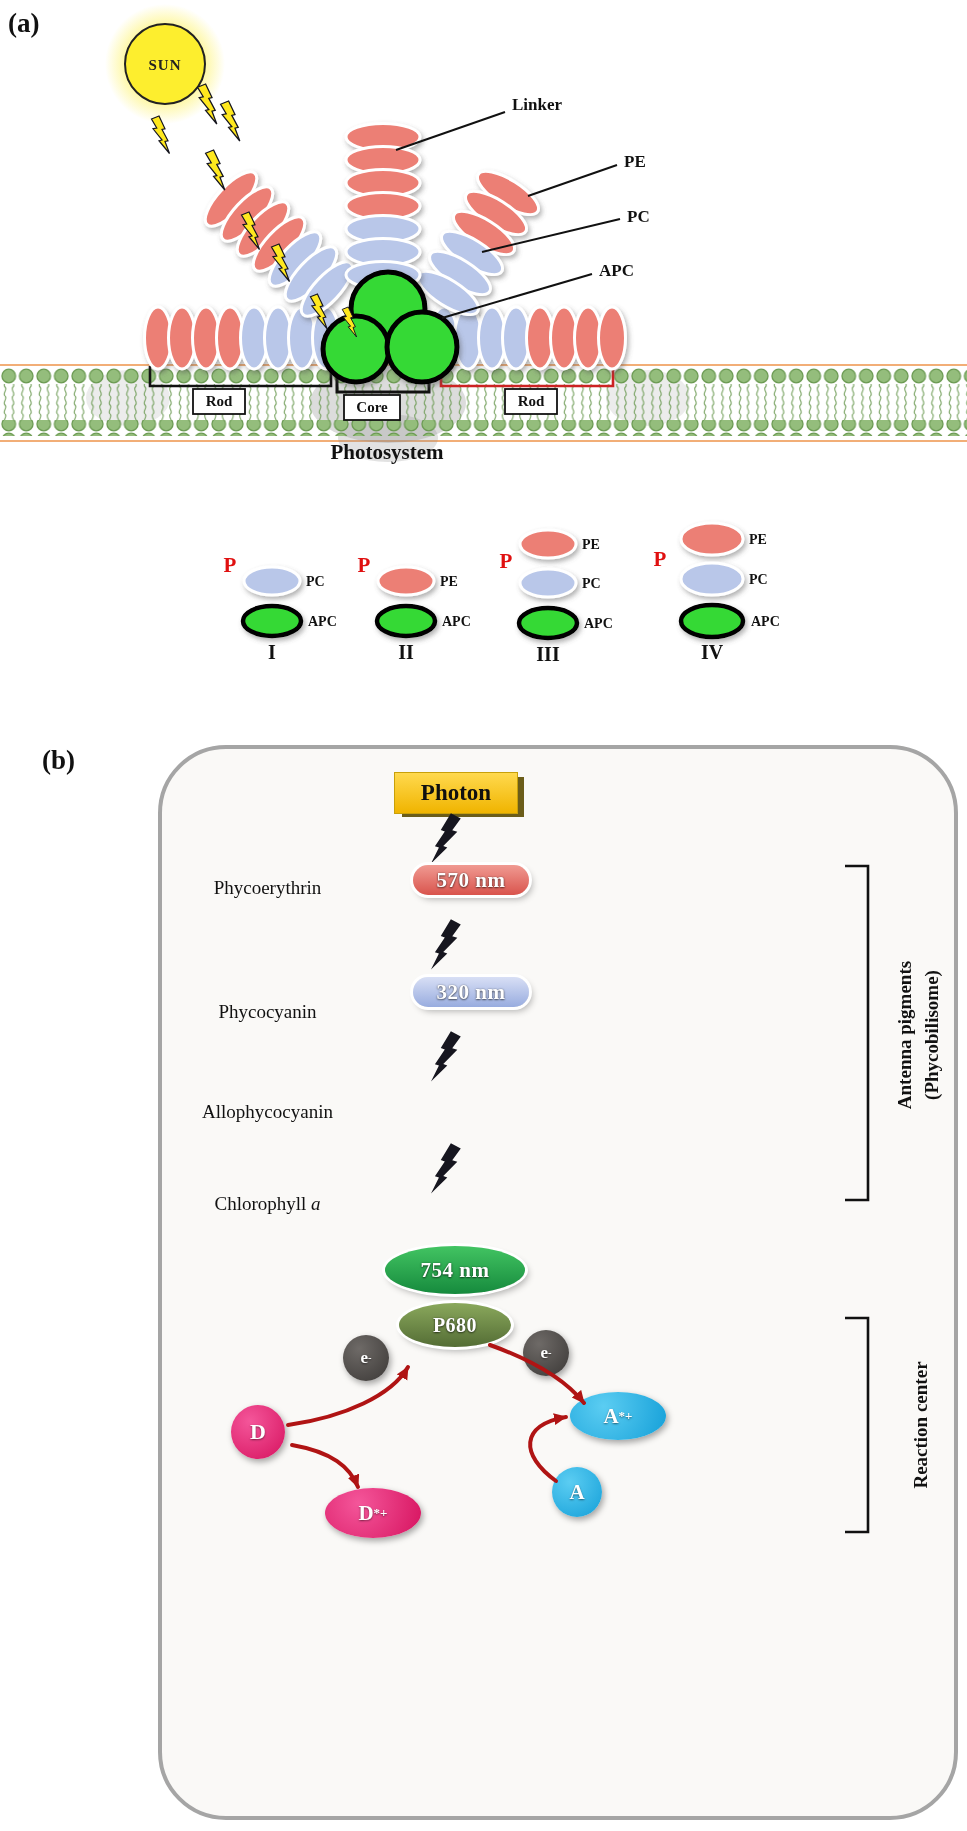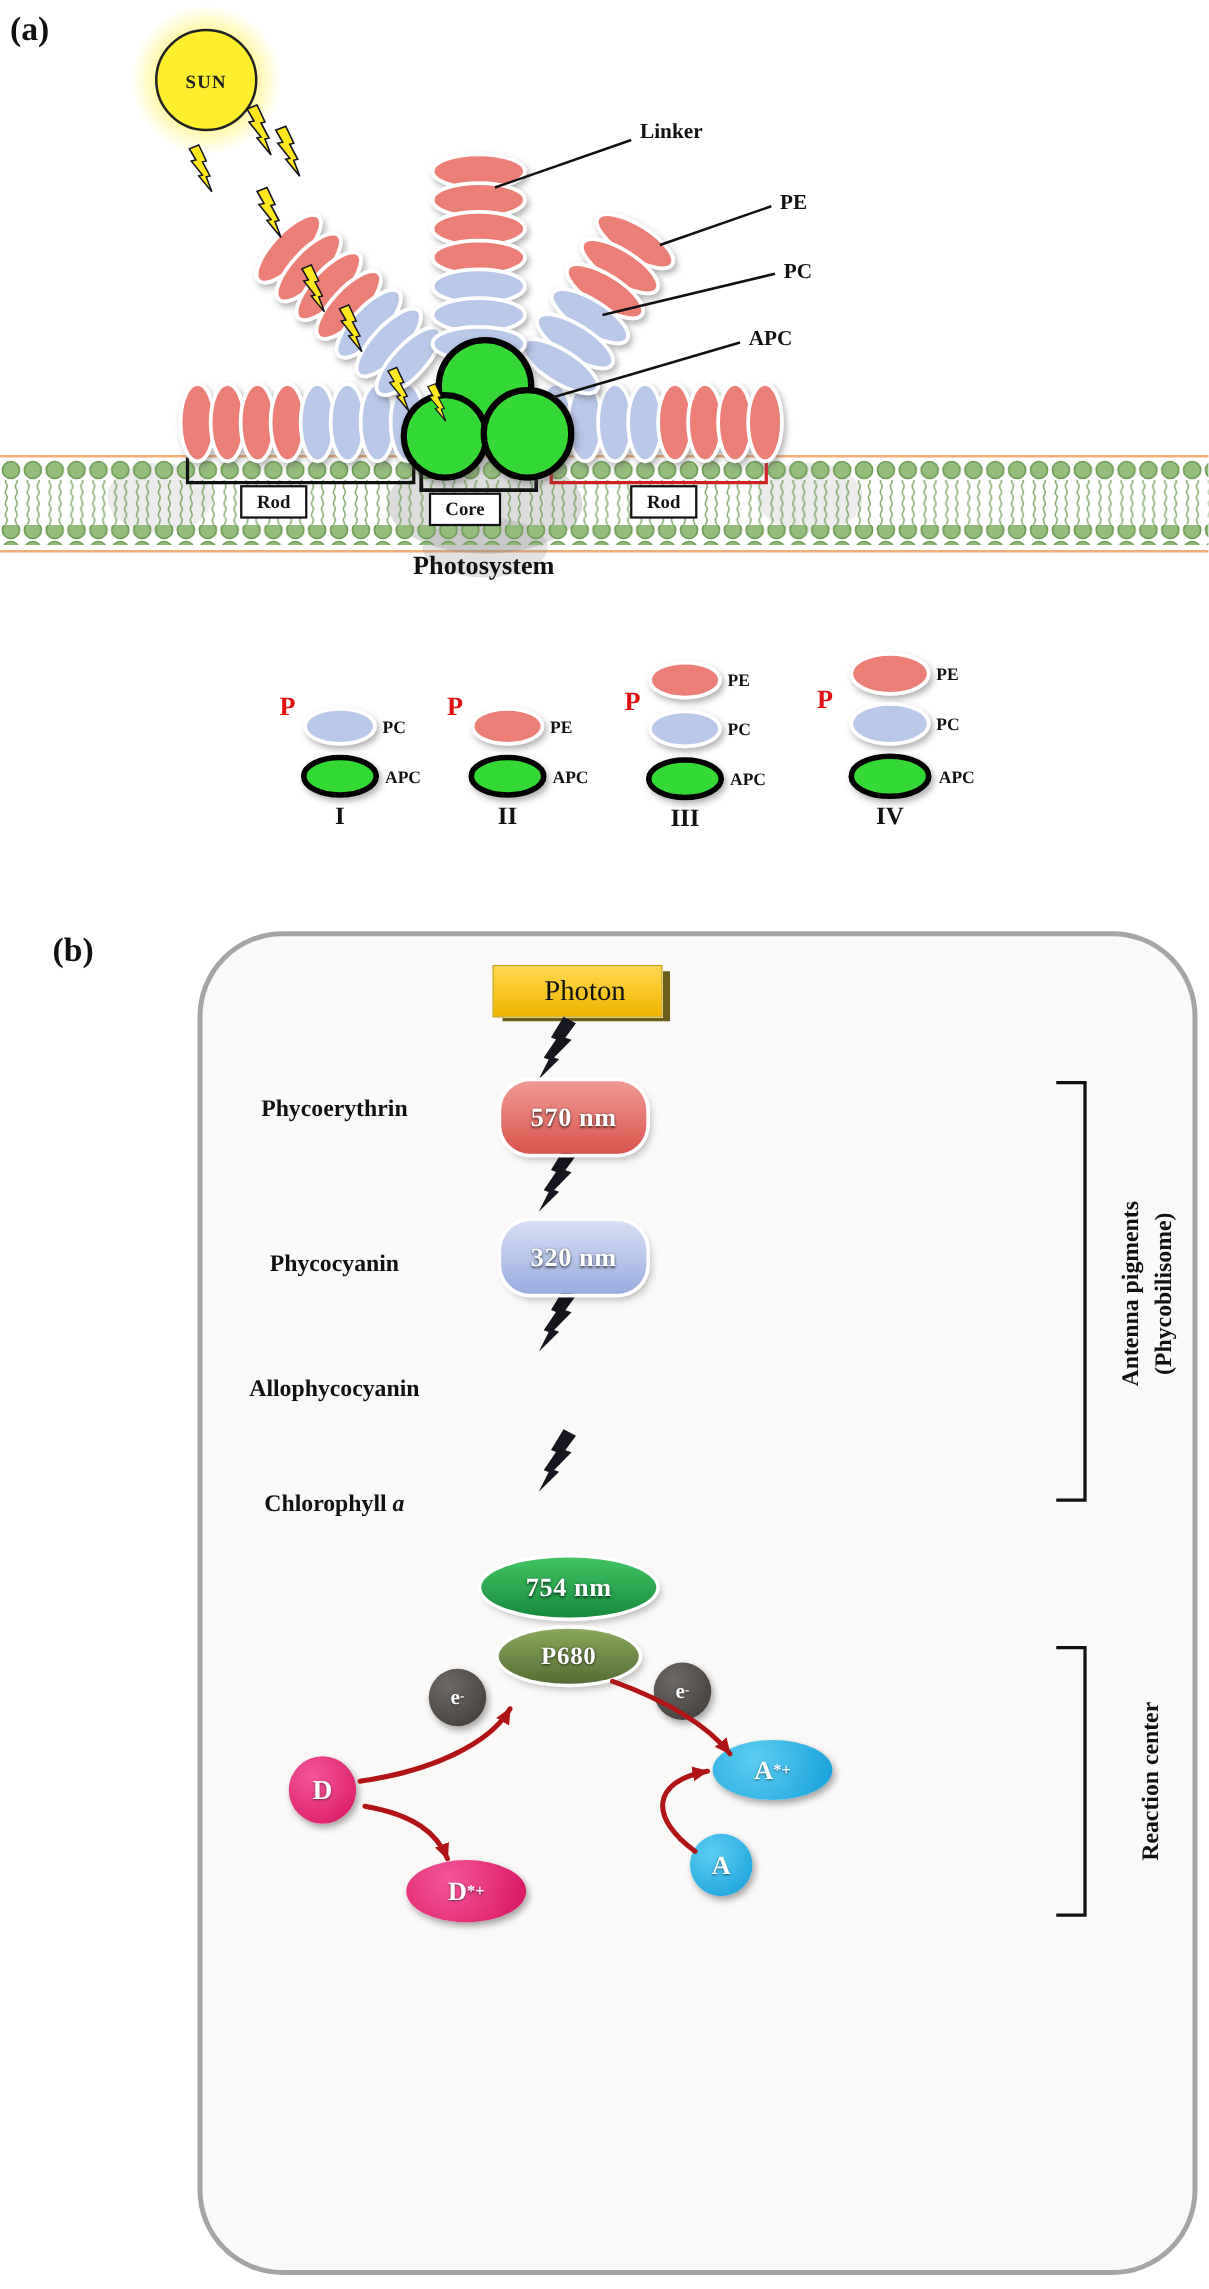--- a/index.html
+++ b/index.html
@@ -35,28 +35,28 @@
   .leg-t{font-weight:bold;font-size:14px;fill:#111;}
   .numeral{font-weight:bold;font-size:20px;text-anchor:middle;fill:#111;}
 
   
   .panel-b-frame{position:absolute;left:158px;top:745px;width:800px;height:1075px;
                  border:4px solid #a5a5a5;border-radius:68px;background:#faf9f7;box-sizing:border-box;}
   .photon{position:absolute;left:394px;top:772px;width:122px;height:40px;
           background:linear-gradient(180deg,var(--photon_gold_light),var(--photon_gold_dark));
           border:1px solid #c8a00a;box-shadow:7px 4px 0 -1px #6b5d1a;
           display:flex;align-items:center;justify-content:center;
-          font-weight:normal;font-size:23px;color:#101010;padding-left:12px;}
+          font-weight:bold;font-size:23px;color:#101010;}
   .stage-label{position:absolute;left:160px;width:215px;text-align:center;
-               font-weight:bold;font-size:19px;color:#111;line-height:24px;}
+               font-weight:normal;font-size:19px;color:#111;line-height:24px;}
   .pill,.ell{position:absolute;display:flex;align-items:center;justify-content:center;
              color:#fff;font-weight:bold;font-size:21px;letter-spacing:.5px;
              text-shadow:0 1px 2px rgba(0,0,0,.55),0 0 2px rgba(0,0,0,.35);
              box-shadow:0 0 0 3px #fff,3px 4px 7px rgba(0,0,0,.3);}
-  .pill{border-radius:23px;width:116px;height:58px;left:401px;}
+  .pill{border-radius:23px;width:116px;height:30px;left:413px;}
   .ell{border-radius:50%;}
   .pill-570{top:865px;background:linear-gradient(180deg,var(--pill_570_light),var(--pill_570_dark));}
   .pill-630{top:977px;background:linear-gradient(180deg,var(--pill_630_light),var(--pill_630_dark));}
   .ell-650{left:380px;top:1085px;width:150px;height:54px;
            background:linear-gradient(180deg,var(--ell_650_light),var(--ell_650_dark));}
   .ell-670{left:380px;top:1192px;width:150px;height:52px;
            background:linear-gradient(180deg,var(--ell_670_light),var(--ell_670_dark));}
   .ell-678{left:385px;top:1246px;width:140px;height:48px;
            background:linear-gradient(180deg,var(--ell_678_light),var(--ell_678_dark));}
   .ell-p680{left:399px;top:1303px;width:112px;height:44px;font-size:20px;

